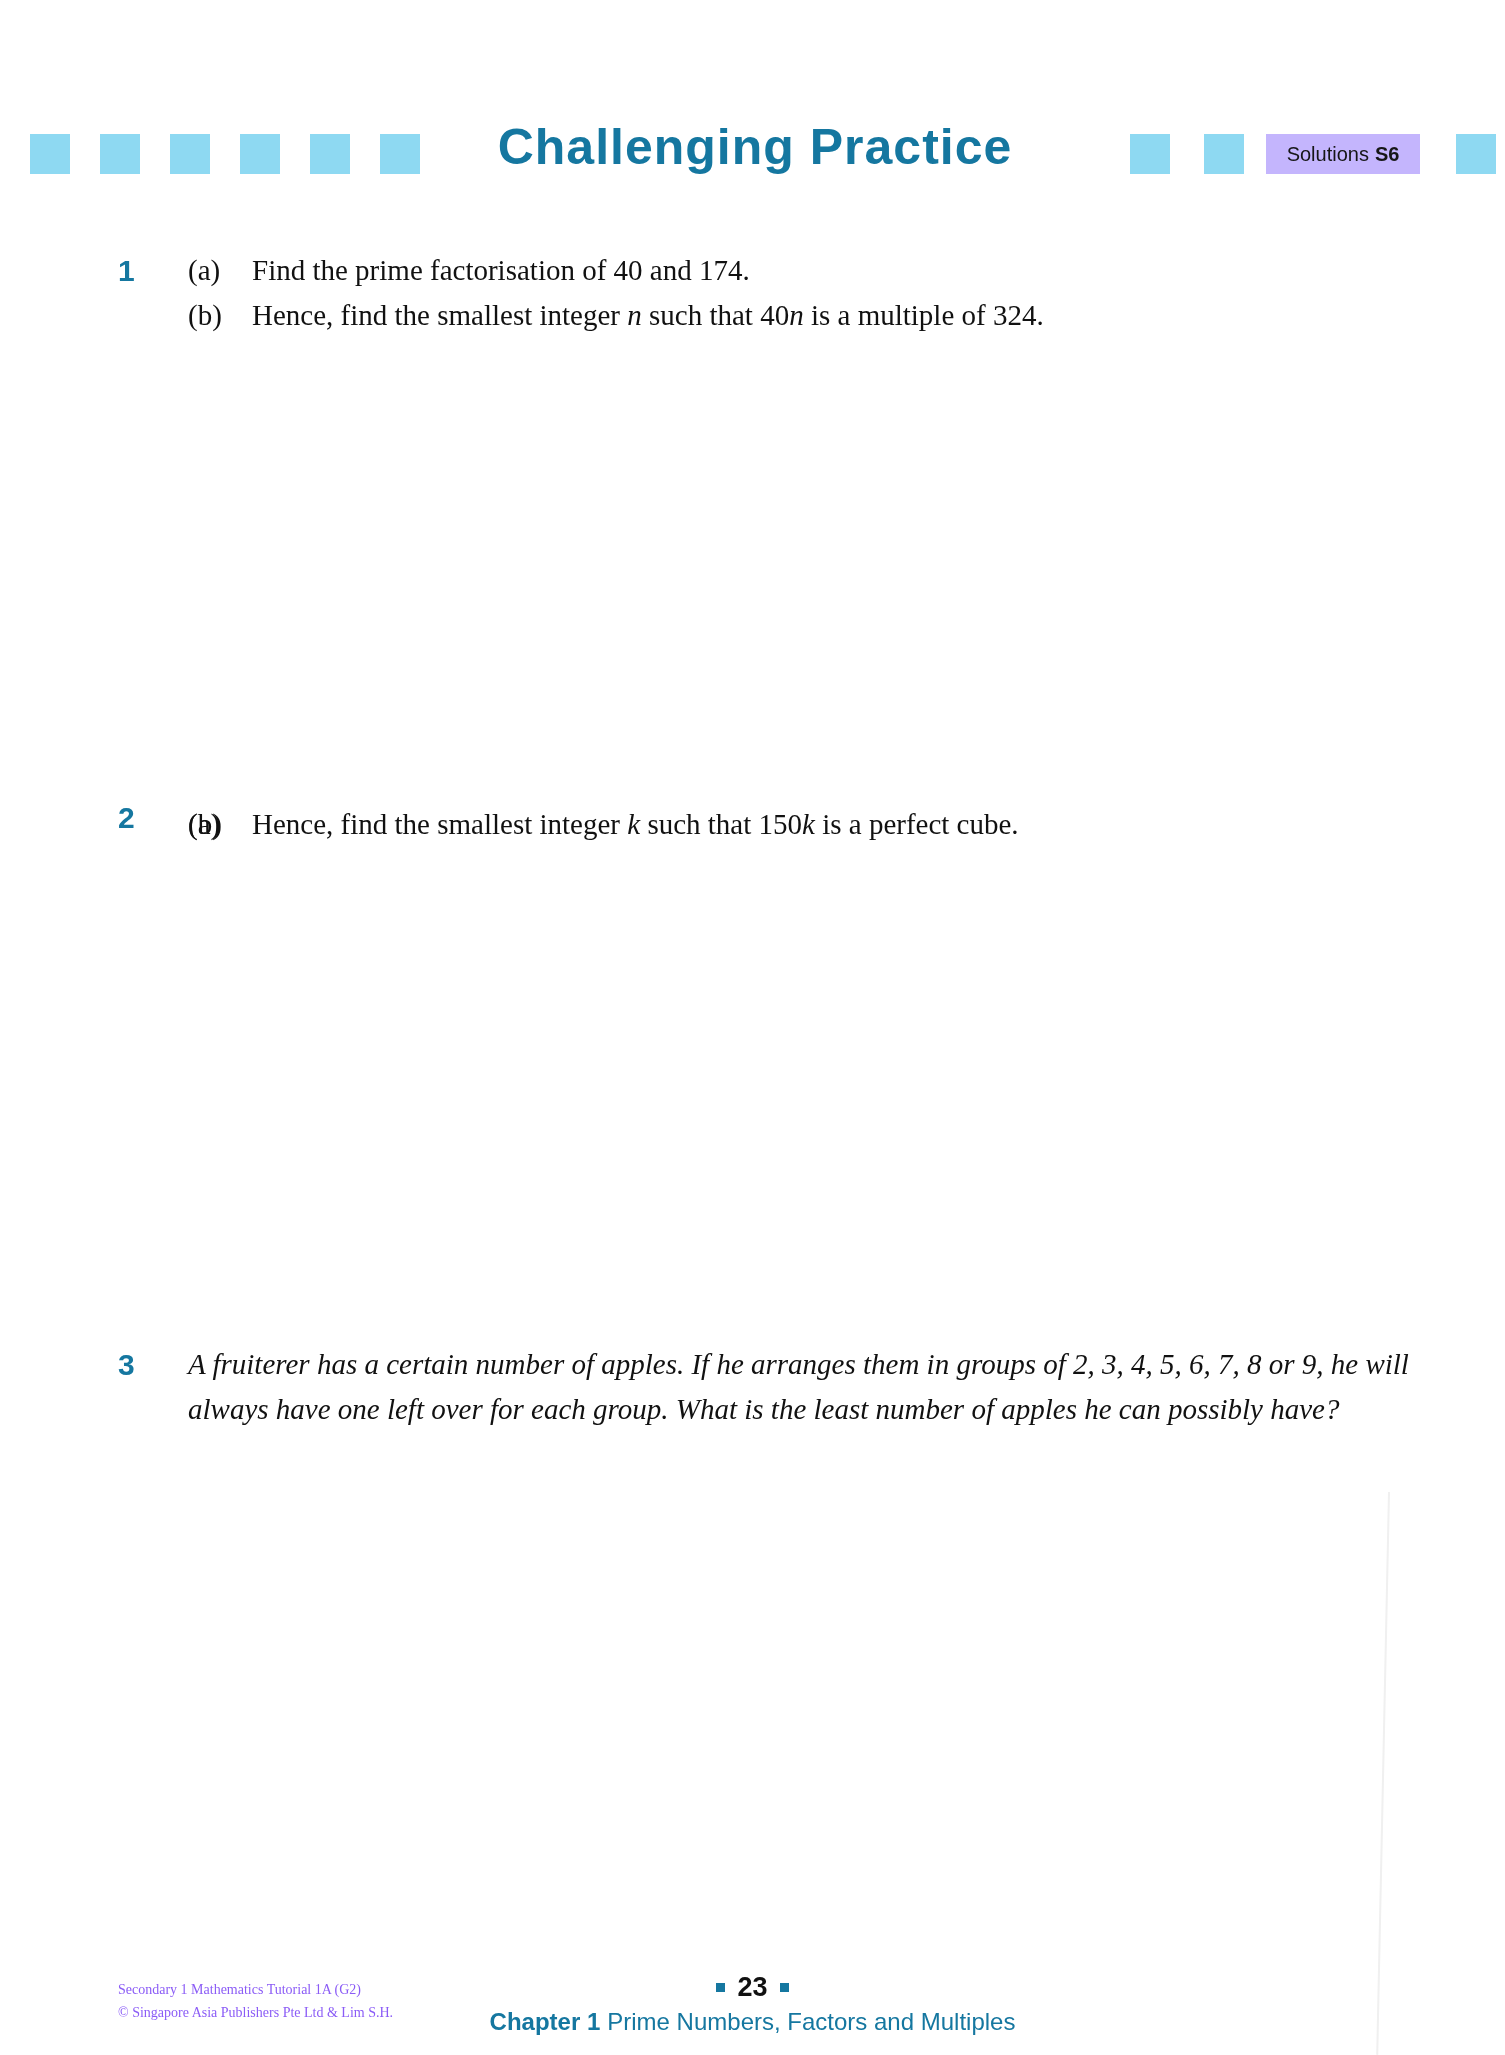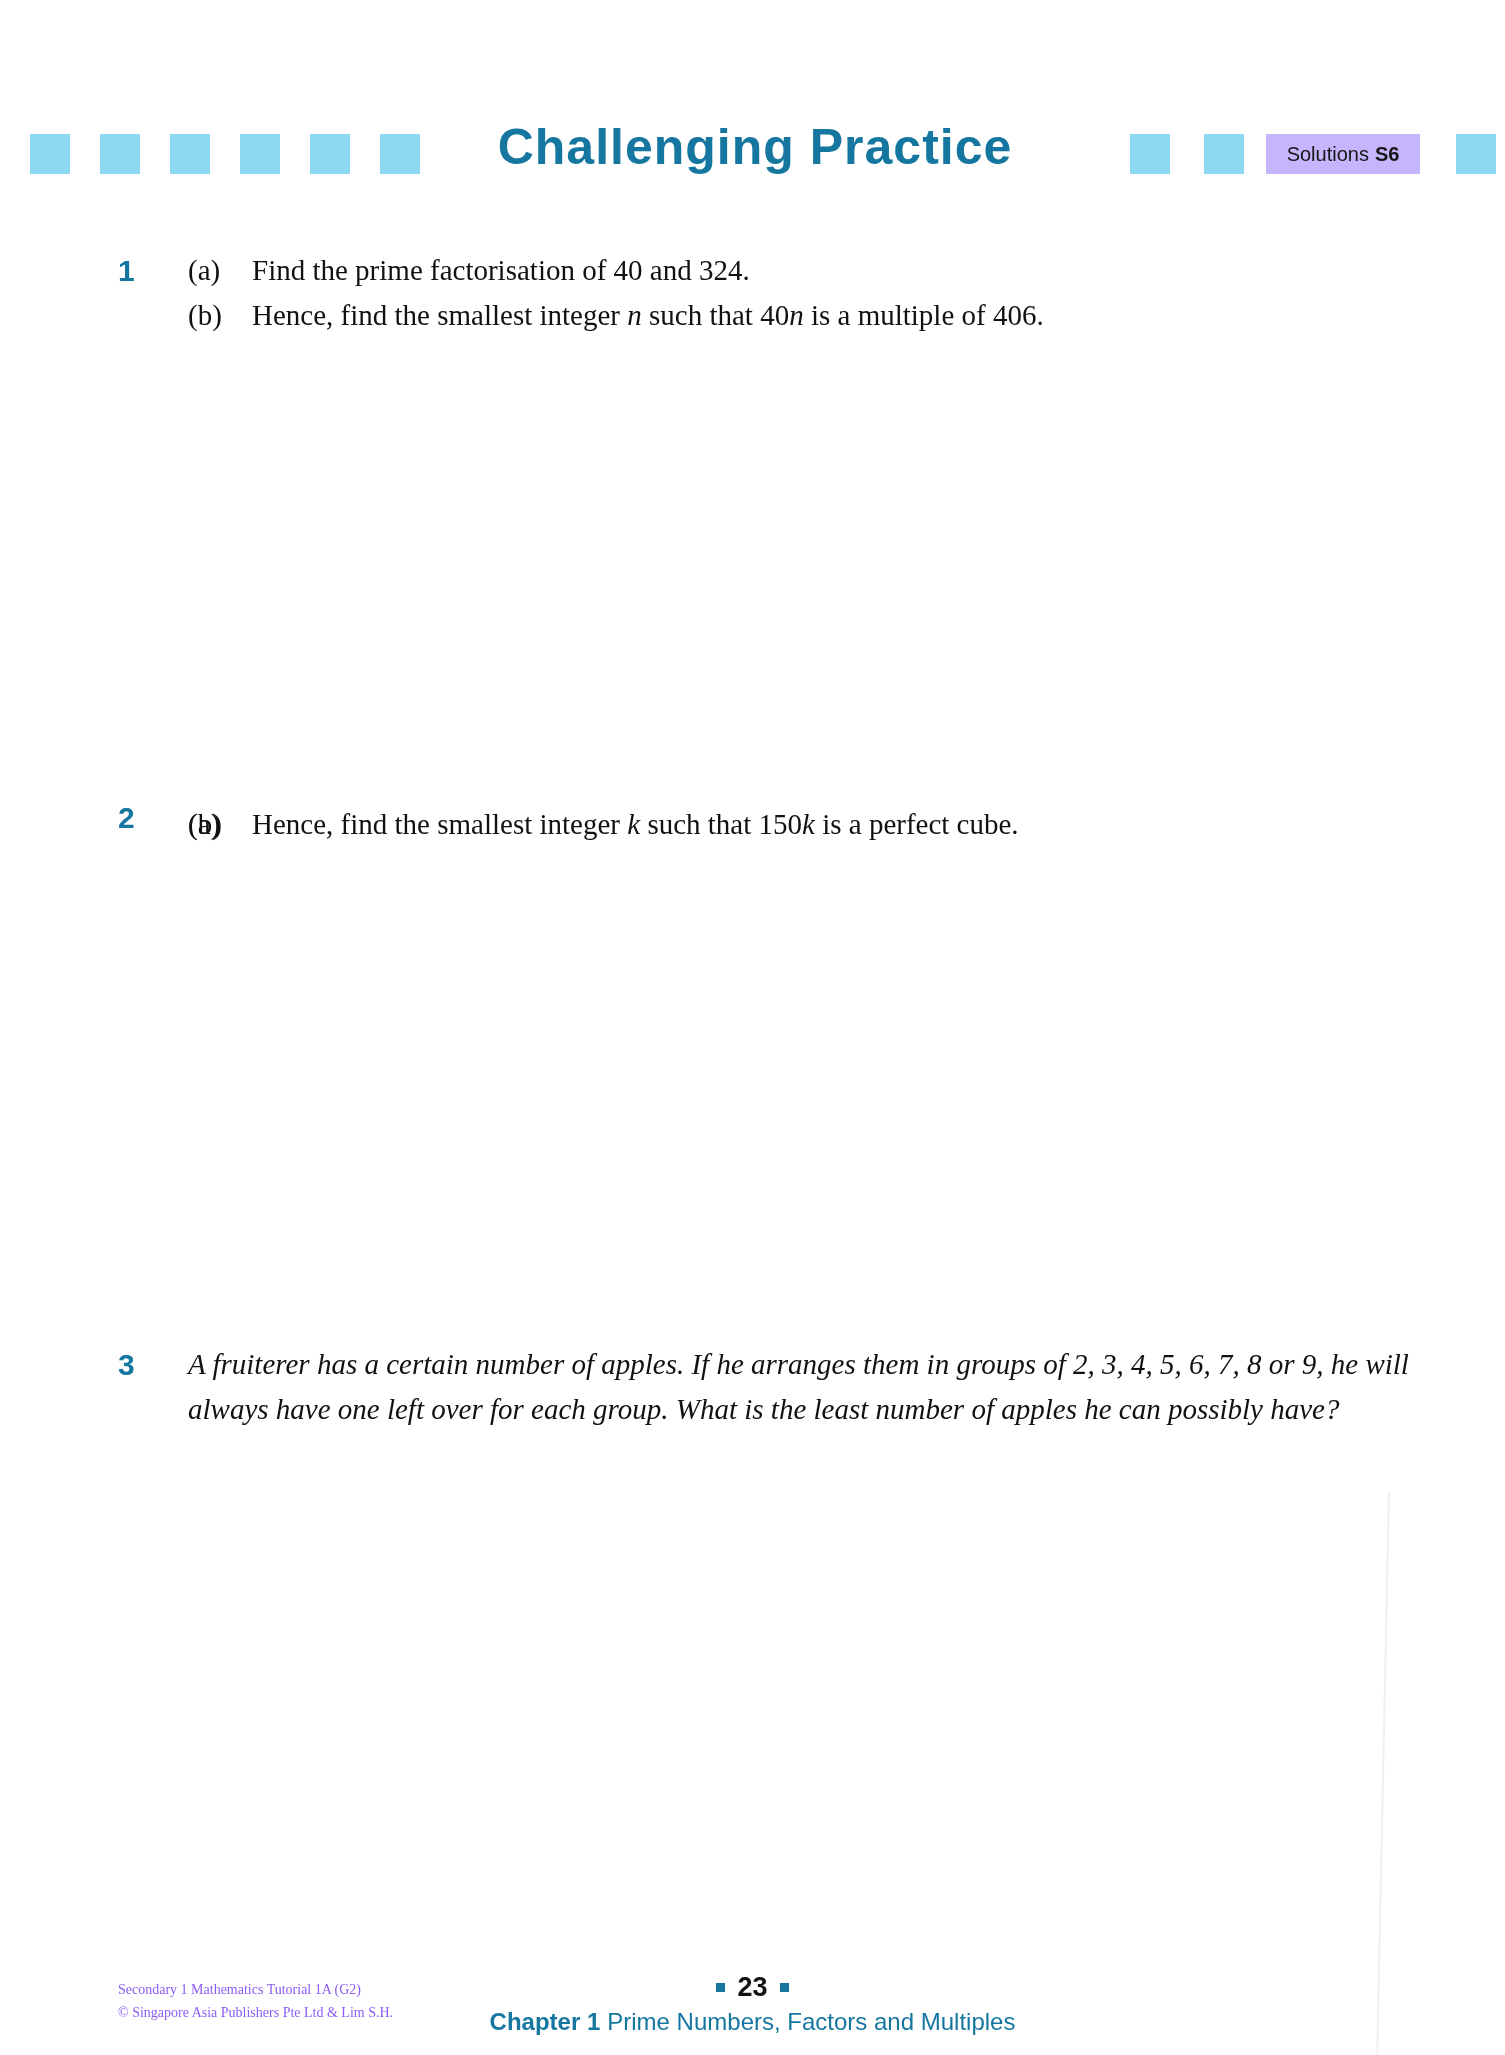--- a/index.html
+++ b/index.html
@@ -150,25 +150,25 @@
     <b>S6</b>
   </div>
 
   <span class="sq" style="left:1456px"></span>
 
   <section class="question" style="top:248px">
     <span class="qnum">1</span>
     <div class="parts">
       <div class="part">
         <span class="plabel">(a)</span>
-        <span class="ptext">Find the prime factorisation of 40 and 324.</span>
+        <span class="ptext">Find the prime factorisation of 40 and 174.</span>
       </div>
       <div class="part">
         <span class="plabel">(b)</span>
-        <span class="ptext"><span>Hence, find the smallest integer </span><span class="var">n</span><span> such that 40</span><span class="var">n</span><span> is a multiple of 406.</span></span>
+        <span class="ptext"><span>Hence, find the smallest integer </span><span class="var">n</span><span> such that 40</span><span class="var">n</span><span> is a multiple of 324.</span></span>
       </div>
     </div>
   </section>
 
   <section class="question" style="top:795px">
     <span class="qnum">2</span>
     <div class="parts">
       <div class="part">
         <span class="plabel">(a)</span>
       </div>

